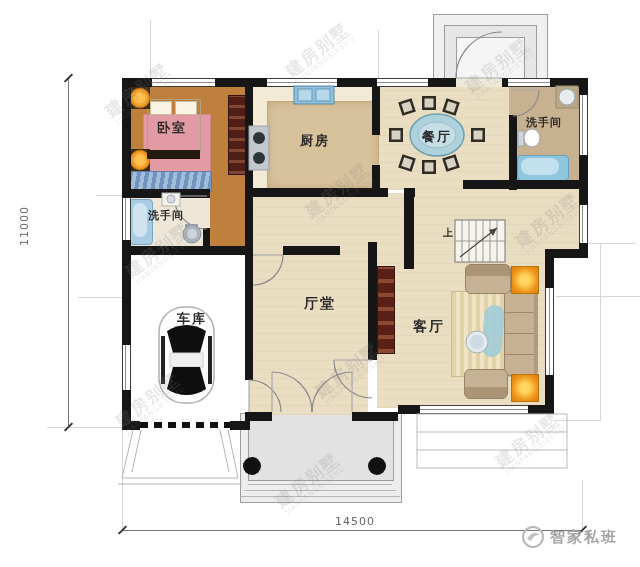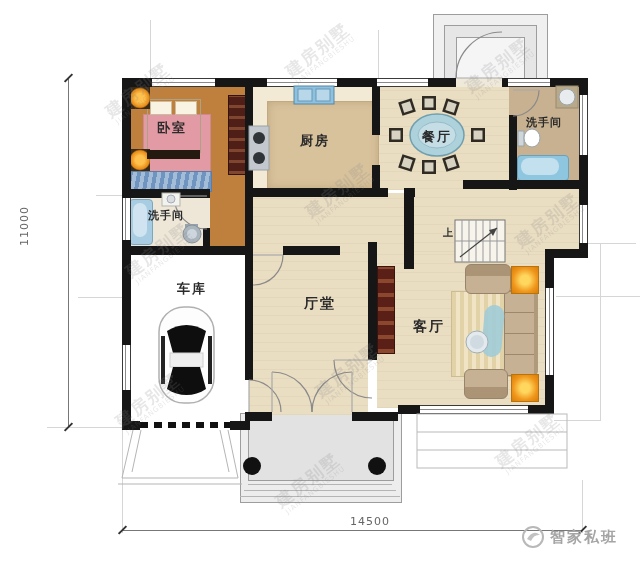--- a/index.html
+++ b/index.html
@@ -248,33 +248,33 @@
   <div class="winV" style="left:579px;top:95px;width:9px;height:60px;z-index:22;"></div>
   <div class="winV" style="left:579px;top:205px;width:9px;height:38px;z-index:22;"></div>
   <div class="winV" style="left:545px;top:288px;width:9px;height:87px;z-index:22;"></div>
   <div class="winH" style="left:420px;top:405px;width:108px;height:9px;z-index:22;"></div>
 
   <div class="lbl" style="left:142px;top:119px;width:60px;">卧室</div>
   <div class="lbl" style="left:285px;top:132px;width:60px;">厨房</div>
   <div class="lbl" style="left:407px;top:128px;width:60px;font-family:Liberation Serif, serif;">餐厅</div>
   <div class="lbl sm" style="left:509px;top:115px;width:70px;">洗手间</div>
   <div class="lbl sm" style="left:131px;top:208px;width:70px;">洗手间</div>
-  <div class="lbl" style="left:162px;top:280px;width:60px;z-index:41;">车库</div>
+  <div class="lbl" style="left:162px;top:310px;width:60px;z-index:41;">车库</div>
   <div class="lbl" style="left:290px;top:295px;width:60px;font-size:14px;">厅堂</div>
   <div class="lbl" style="left:399px;top:318px;width:60px;font-size:14px;">客厅</div>
   <div class="lbl sm" style="left:440px;top:226px;width:16px;font-size:10px;letter-spacing:0;">上</div>
 
   <div class="dimline" style="left:68px;top:78px;width:1px;height:349px;"></div>
   <div class="tick" style="left:63px;top:77px;"></div>
   <div class="tick" style="left:63px;top:426px;"></div>
   <div class="dimtxt" style="left:18px;top:246px;transform:rotate(-90deg);transform-origin:left top;">11000</div>
   <div class="dimline" style="left:122px;top:530px;width:460px;height:1px;"></div>
   <div class="tick" style="left:117px;top:529px;"></div>
   <div class="tick" style="left:577px;top:529px;"></div>
-  <div class="dimtxt" style="left:340px;top:515px;width:60px;text-align:center;">14500</div>
+  <div class="dimtxt" style="left:325px;top:515px;width:60px;text-align:center;">14500</div>
 
   <div class="wm" style="left:80px;top:80px;">
       <span class="l1">建房别墅</span>
       <span class="l2">JIANFANGBIESHU</span>
     </div>
   <div class="wm" style="left:260px;top:40px;">
       <span class="l1">建房别墅</span>
       <span class="l2">JIANFANGBIESHU</span>
     </div>
   <div class="wm" style="left:440px;top:55px;">

